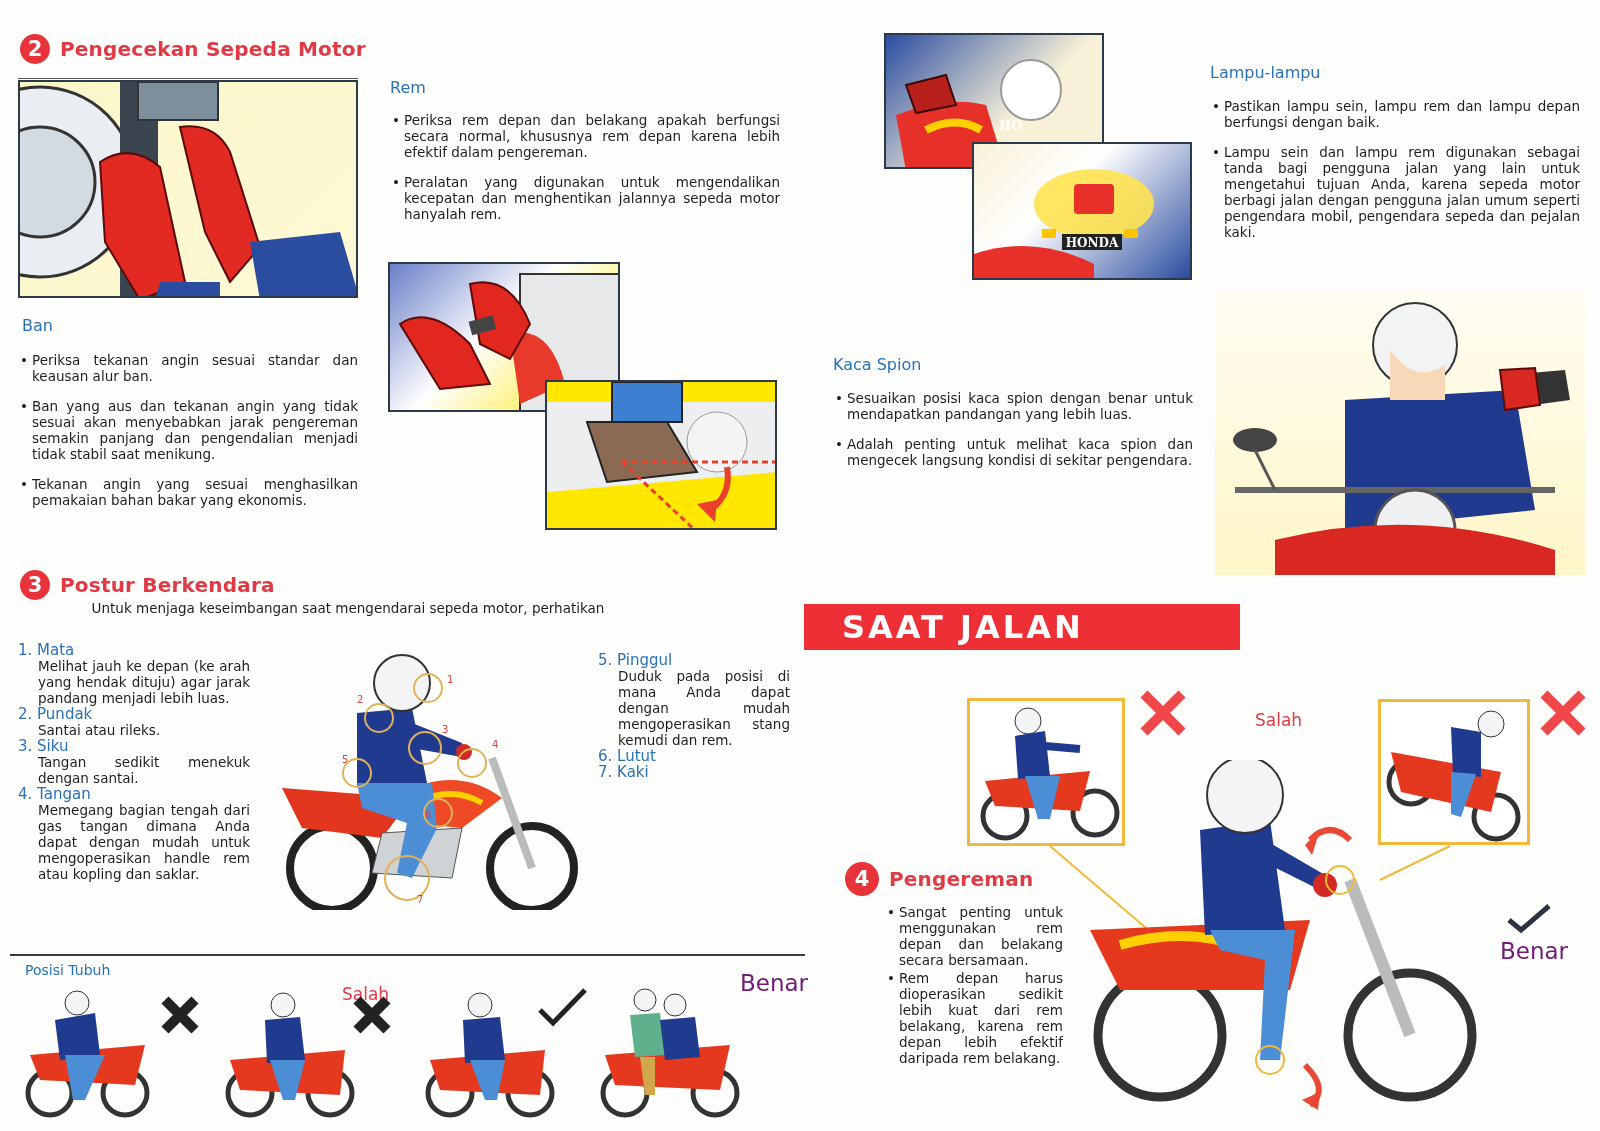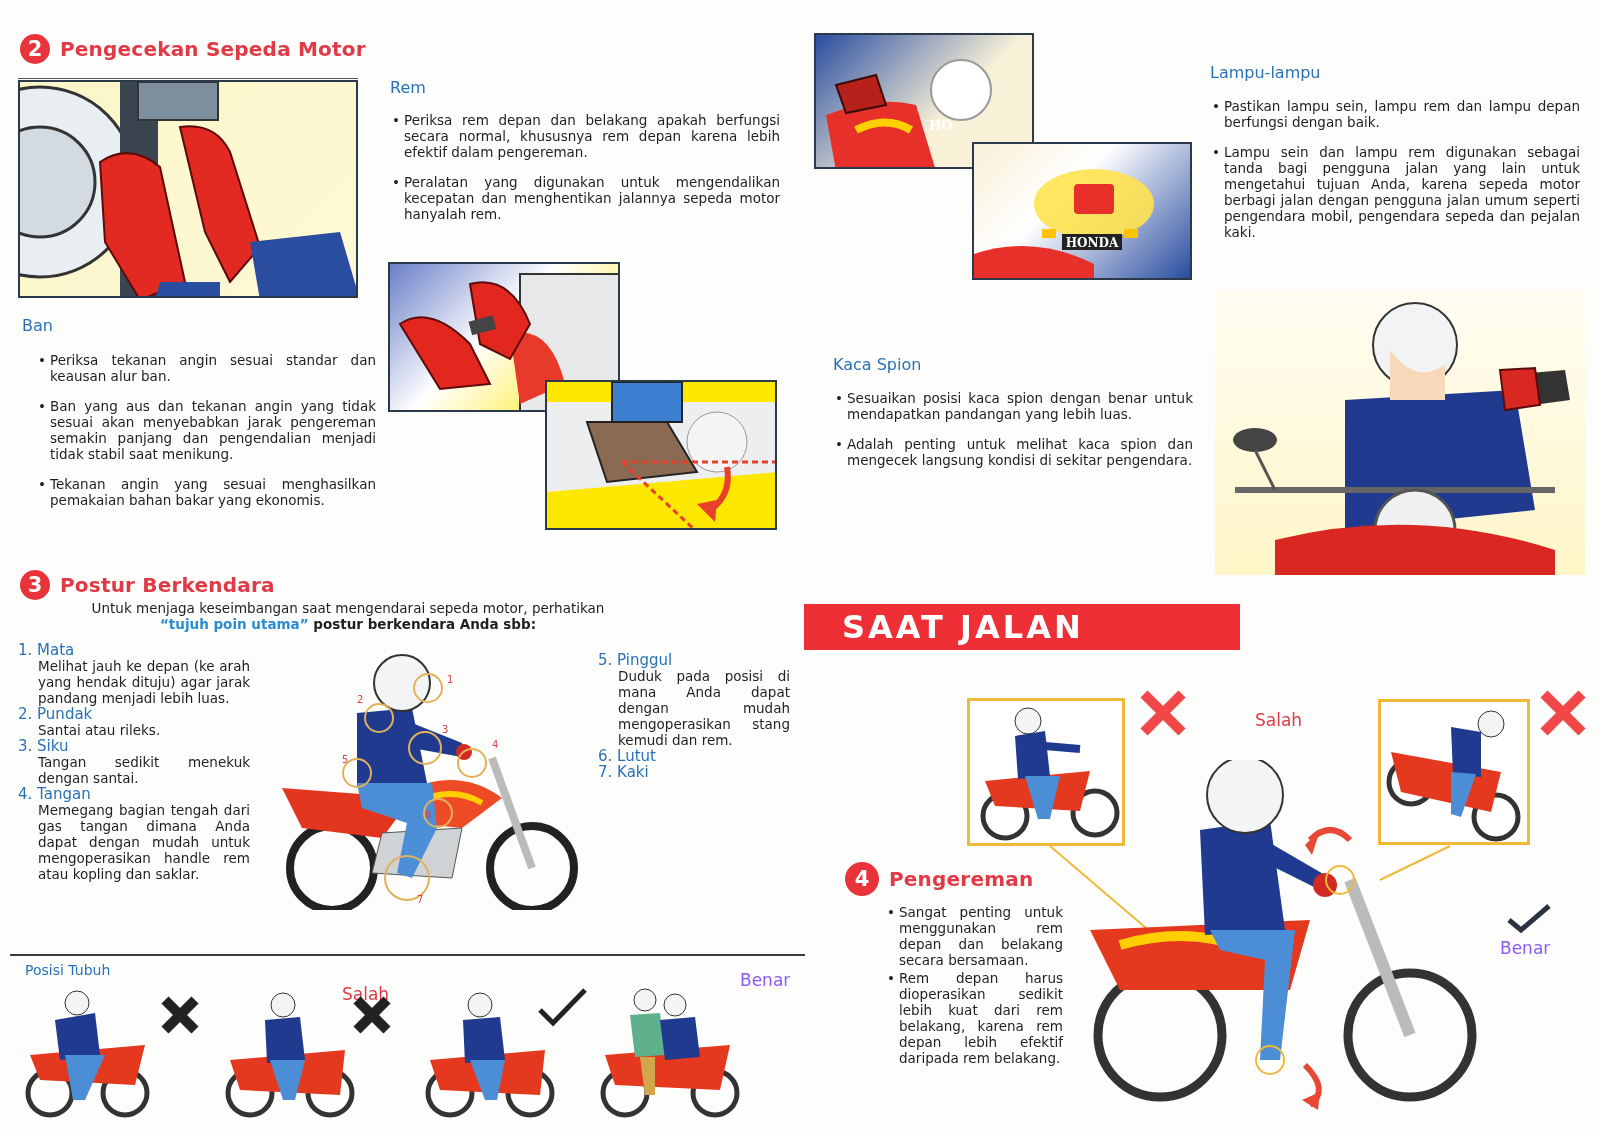--- a/index.html
+++ b/index.html
@@ -20,21 +20,21 @@
   .rule { position: absolute; height: 2px; background: #3b3b3b; }
 
   .point-list .pt-title { color: #2a72b8; font-size: 15px; line-height: 16px; }
   .point-list .pt-desc { font-size: 13.5px; line-height: 16px; padding-left: 20px; text-align: justify; }
 
   .saat-bar { background: #ee2f36; color: #fff; font-size: 32px; font-weight: bold; letter-spacing: 3px;
     padding-left: 38px; display: flex; align-items: center; font-family: "DejaVu Sans", sans-serif; }
 
   .frame-y { border: 3px solid #f1b93a; position: absolute; background: #fff; }
   .salah { color: #e03a47; font-size: 17px; }
-  .benar { color: #8b5cf6; font-size: 17px; }
+  .benar { color: #701a75; font-size: 23px; }
 </style>
 </head>
 <body>
 
 <div class="abs" style="left:20px;top:34px;display:flex;align-items:center;gap:10px;">
   <div class="num-badge">2</div>
   <div class="sec-title">Pengecekan Sepeda Motor</div>
 </div>
 <div class="rule" style="left:18px;top:78px;width:340px;height:1px;background:#555;"></div>
 
@@ -45,21 +45,21 @@
     <rect x="100" y="0" width="38" height="218" fill="#3a4550"></rect>
     <rect x="118" y="0" width="80" height="38" fill="#7d8e9c" stroke="#333" stroke-width="2"></rect>
     <path d="M80 80 Q110 60 140 85 L165 200 L120 218 L85 160 Z" fill="#e32a22" stroke="#5b0b0b" stroke-width="2"></path>
     <path d="M160 45 Q195 40 210 70 L240 165 L210 200 L185 150 Z" fill="#e32a22" stroke="#5b0b0b" stroke-width="2"></path>
     <path d="M230 160 L320 150 L340 218 L240 218 Z" fill="#2a4da0"></path>
     <path d="M140 200 L200 200 L200 218 L135 218 Z" fill="#2a4da0"></path>
   </svg>
 </div>
 
 <div class="abs sub-title" style="left:22px;top:316px;">Ban</div>
-<div class="abs body-text" style="left:36px;top:352px;width:340px;">
+<div class="abs body-text" style="left:18px;top:352px;width:340px;">
   <div class="bullet">Periksa tekanan angin sesuai standar dan keausan alur ban.</div>
   <div class="bullet">Ban yang aus dan tekanan angin yang tidak sesuai akan menyebabkan jarak pengereman semakin panjang dan pengendalian menjadi tidak stabil saat menikung.</div>
   <div class="bullet">Tekanan angin yang sesuai menghasilkan pemakaian bahan bakar yang ekonomis.</div>
 </div>
 
 <div class="abs sub-title" style="left:390px;top:78px;text-align:right;">Rem</div>
 <div class="abs body-text" style="left:390px;top:112px;width:390px;">
   <div class="bullet">Periksa rem depan dan belakang apakah berfungsi secara normal, khususnya rem depan karena lebih efektif dalam pengereman.</div>
   <div class="bullet">Peralatan yang digunakan untuk mengendalikan kecepatan dan menghentikan jalannya sepeda motor hanyalah rem.</div>
 </div>
@@ -79,21 +79,21 @@
     <rect x="65" y="0" width="70" height="40" fill="#3d7fd0" stroke="#222" stroke-width="2"></rect>
     <path d="M40 40 L120 40 L150 90 L60 100 Z" fill="#8a6a52" stroke="#222" stroke-width="2"></path>
     <circle cx="170" cy="60" r="30" fill="#f4f4f4" stroke="#999"></circle>
     <line x1="75" y1="80" x2="232" y2="80" stroke="#e8402b" stroke-width="3" stroke-dasharray="6 4"></line>
     <line x1="75" y1="80" x2="150" y2="150" stroke="#e8402b" stroke-width="3" stroke-dasharray="6 4"></line>
     <path d="M180 85 Q185 115 160 130" stroke="#e8402b" stroke-width="6" fill="none"></path>
     <polygon points="150,122 168,140 170,118" fill="#e8402b"></polygon>
   </svg>
 </div>
 
-<div class="panel" style="left:814px;top:33px;width:220px;height:136px;background:linear-gradient(135deg,#2a4da0,#f8f1d8 60%);">
+<div class="panel" style="left:884px;top:33px;width:220px;height:136px;background:linear-gradient(135deg,#2a4da0,#f8f1d8 60%);">
   <svg width="220" height="136" viewBox="0 0 220 136">
     <path d="M10 80 Q60 60 100 70 L120 136 L20 136 Z" fill="#e8302a"></path>
     <path d="M40 95 Q70 80 95 95" stroke="#ffd000" stroke-width="8" fill="none"></path>
     <circle cx="145" cy="55" r="30" fill="#fff" stroke="#999" stroke-width="2"></circle>
     <path d="M20 50 L60 40 L70 70 L30 78 Z" fill="#b8201c" stroke="#3a0a0a" stroke-width="2"></path>
     <text x="113" y="95" font-size="13" font-weight="bold" fill="#fff" font-family="DejaVu Serif, serif">HO</text>
   </svg>
 </div>
 <div class="panel" style="left:972px;top:142px;width:220px;height:138px;background:linear-gradient(135deg,#f8f1d8,#fff 40%,#2a4da0);text-align:right;">
   <svg width="220" height="138" viewBox="0 0 220 138">
@@ -133,23 +133,20 @@
     <path d="M60 250 Q200 215 340 260 L340 285 L60 285 Z" fill="#d92722"></path>
   </svg>
 </div>
 
 <div class="abs" style="left:20px;top:570px;display:flex;align-items:center;gap:10px;">
   <div class="num-badge">3</div>
   <div class="sec-title">Postur Berkendara</div>
 </div>
 <div class="abs body-text" style="left:68px;top:600px;width:560px;text-align:center;">
   <div>Untuk menjaga keseimbangan saat mengendarai sepeda motor, perhatikan</div>
-  <div style="font-weight:bold;">
-    <span style="color:#2a8cd2;">“tujuh poin utama”</span><span> postur berkendara Anda sbb:</span>
-  </div>
 </div>
 
 <div class="abs point-list" style="left:18px;top:642px;width:232px;">
   <div>
     <div class="pt-title">1. Mata</div>
     <div class="pt-desc body-text">Melihat jauh ke depan (ke arah yang hendak dituju) agar jarak pandang menjadi lebih luas.</div>
   </div>
   <div>
     <div class="pt-title">2. Pundak</div>
     <div class="pt-desc body-text">Santai atau rileks.</div>

